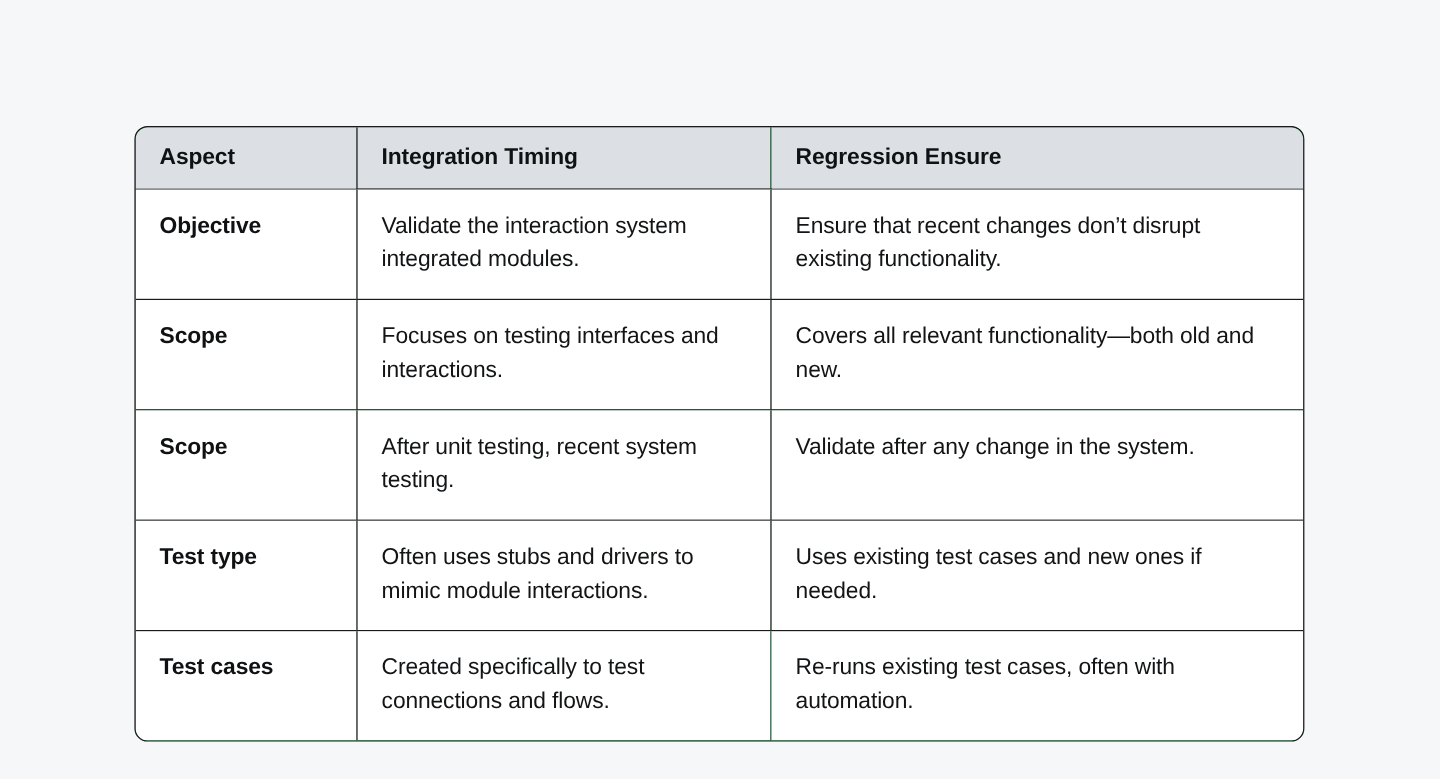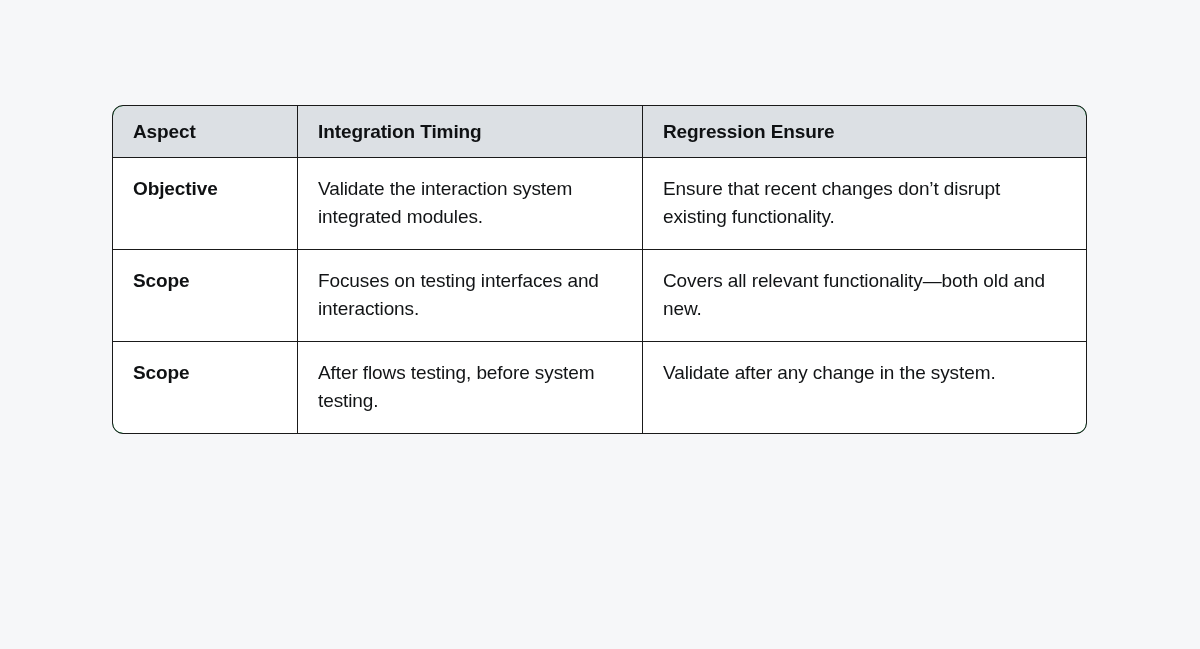--- a/index.html
+++ b/index.html
@@ -123,21 +123,31 @@
       </tr>
 
       <tr>
         <td class="aspect-cell">Scope</td>
         <td class="divider">Focuses on testing interfaces and interactions.</td>
         <td class="divider">Covers all relevant functionality—both old and new.</td>
       </tr>
 
       <tr>
         <td class="aspect-cell">Scope</td>
-        <td class="divider">After flows testing, before system testing.</td>
+        <td class="divider">After unit testing, recent system testing.</td>
         <td class="divider">Validate after any change in the system.</td>
       </tr>
 
+      <tr>
+        <td class="aspect-cell">Test type</td>
+        <td class="divider">Often uses stubs and drivers to mimic module interactions.</td>
+        <td class="divider">Uses existing test cases and new ones if needed.</td>
+      </tr>
 
+      <tr>
+        <td class="aspect-cell">Test cases</td>
+        <td class="divider">Created specifically to test connections and flows.</td>
+        <td class="divider">Re-runs existing test cases, often with automation.</td>
+      </tr>
     </tbody>
   </table>
 
 </div>
 
 </body></html>

